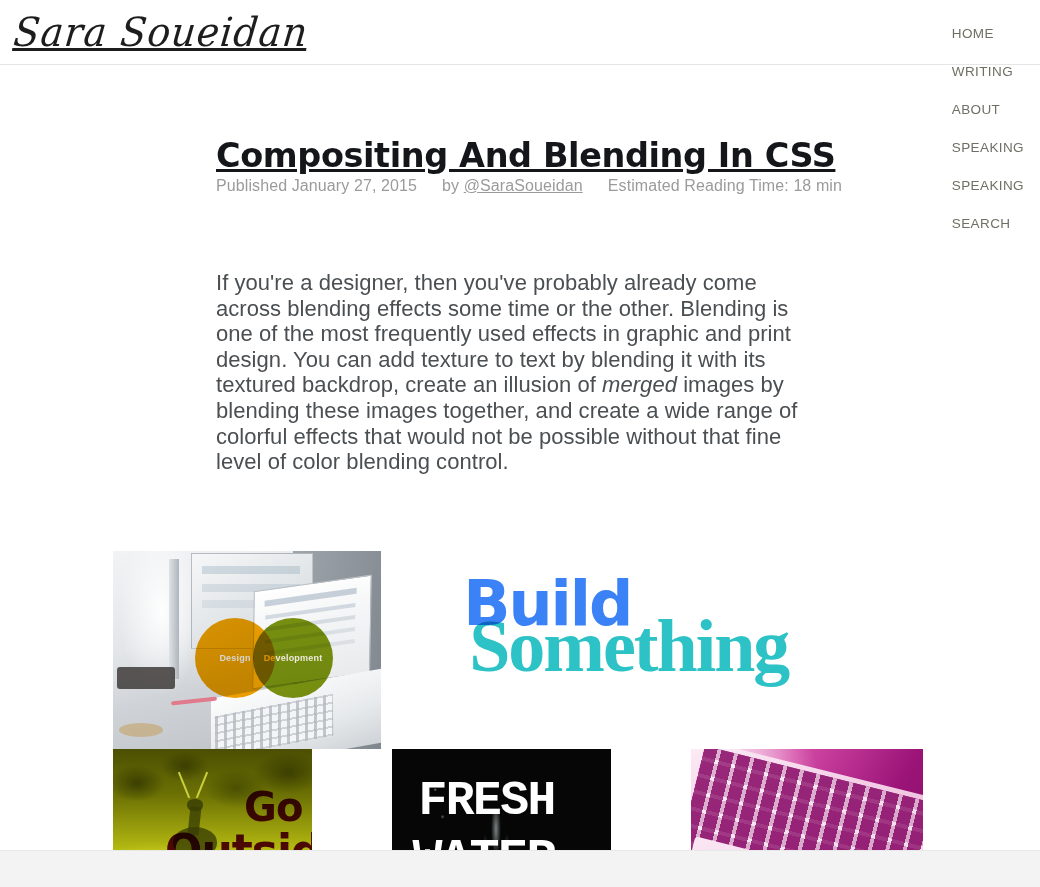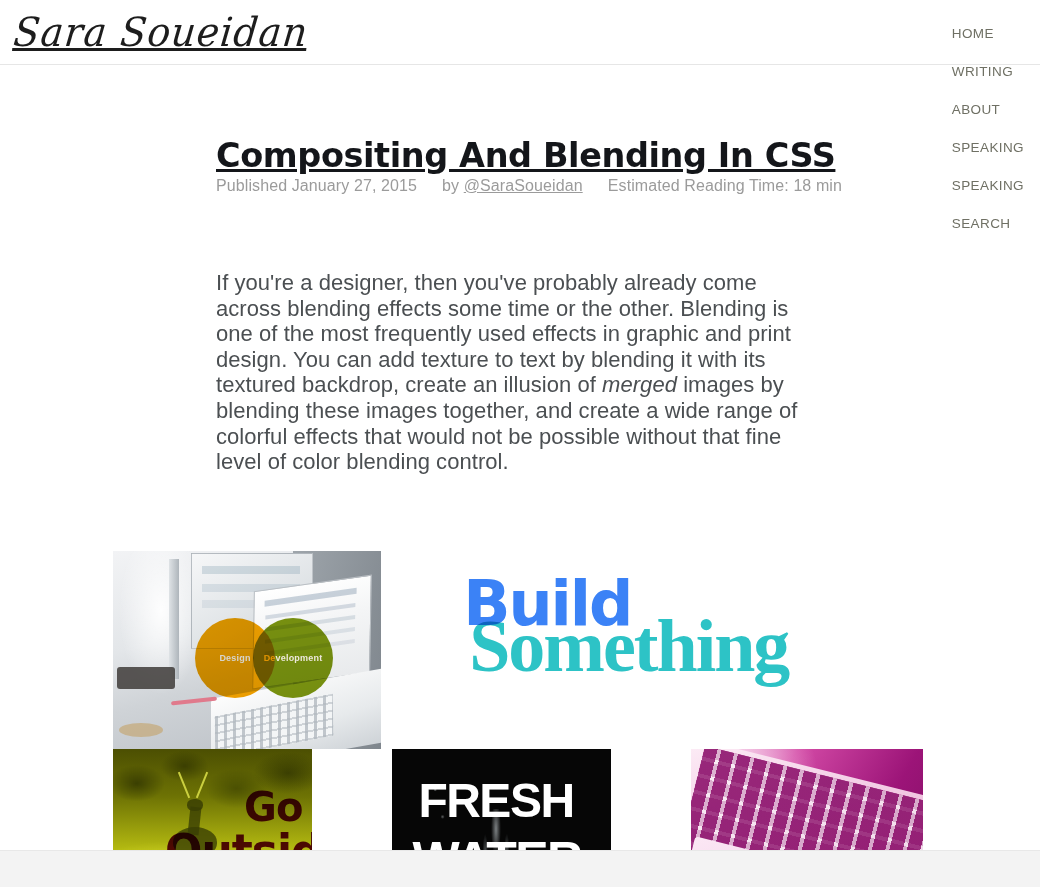--- a/index.html
+++ b/index.html
@@ -400,21 +400,21 @@
     left: 34px; top: 30px;
     width: 46px; height: 54px;
     background:
       radial-gradient(circle 2.5px at 20% 20%, rgba(220,228,232,0.5), rgba(0,0,0,0) 70%),
       radial-gradient(circle 2px at 60% 42%, rgba(220,228,232,0.45), rgba(0,0,0,0) 70%),
       radial-gradient(circle 3px at 36% 70%, rgba(220,228,232,0.4), rgba(0,0,0,0) 70%),
       radial-gradient(circle 1.8px at 78% 14%, rgba(220,228,232,0.45), rgba(0,0,0,0) 70%);
   }
   #panel-water .wtr-word {
     position: absolute;
-    font-family: Liberation Sans, sans-serif;
+    font-family: Liberation Mono, monospace;
     font-weight: 700;
     color: #ffffff;
     line-height: 1;
     letter-spacing: -1.5px;
   }
   #panel-water .wtr-fresh { left: 26px; top: 28px; font-size: 48px; }
   #panel-water .wtr-water { left: 20px; top: 86px; font-size: 50px; }
 
   
   #panel-keyboard {

